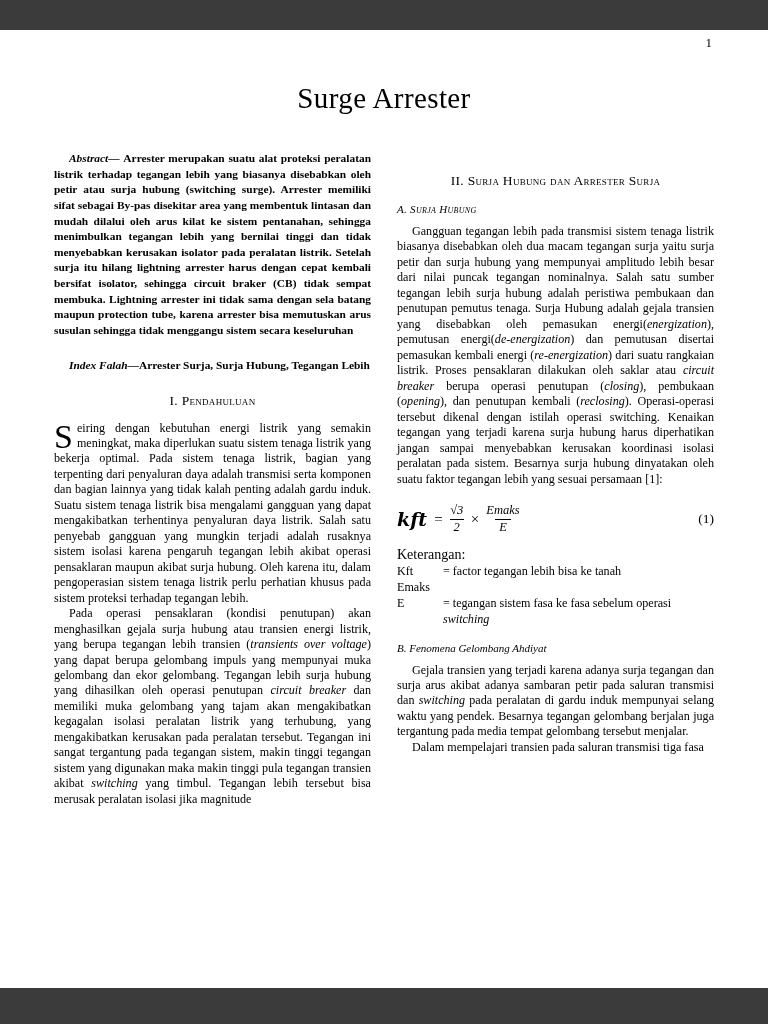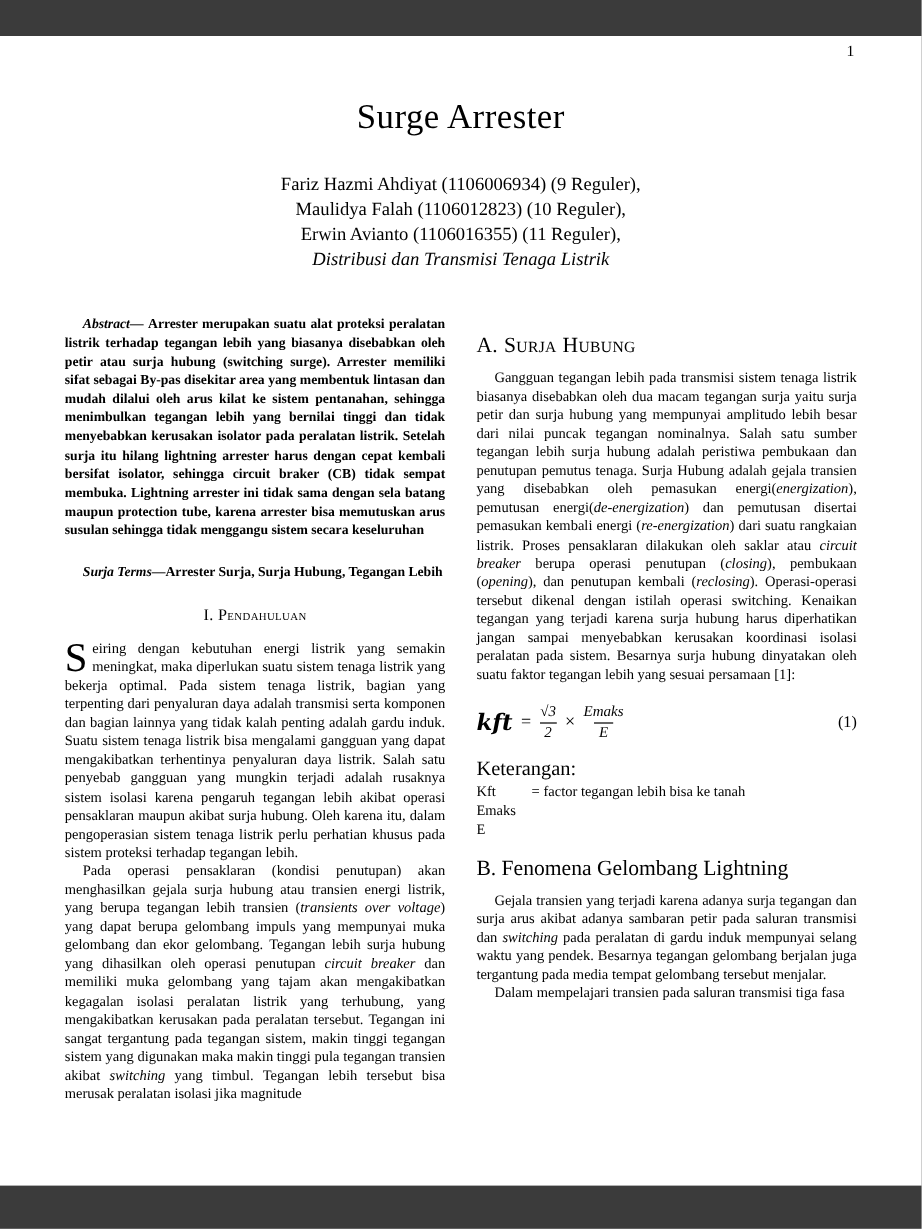--- a/index.html
+++ b/index.html
@@ -66,22 +66,23 @@
 
   h2.sec {
     text-align:center;
     font-weight:normal;
     font-variant:small-caps;
     font-size:13.5px;
     margin:22px 0 12px 0;
     letter-spacing:.3px;
   }
   h3.sub {
+    font-style:italic;
     font-weight:normal;
-    font-size:18px;
+    font-size:11px;
     margin:14px 0 9px 0;
   }
   h3.sub.sc { font-variant:small-caps; letter-spacing:.3px; }
 
   .dropcap {
     float:left;
     font-size:34px;
     line-height:27px;
     padding:2px 4px 0 0;
   }
@@ -102,57 +103,52 @@
     display:inline-flex;
     flex-direction:column;
     align-items:center;
     font-style:italic;
     font-size:12.5px;
     line-height:1.25;
   }
   .frac .den { border-top:1px solid #000; padding:0 4px; }
   .eq-label { margin-left:auto; font-size:13.5px; }
 
-  .ket-title { font-size:17px; margin-top:2px; }
+  .ket-title { font-size:14px; margin-top:2px; }
   .ket-row { display:flex; font-size:12.1px; line-height:1.33; }
   .ket-term { width:46px; flex:none; }
   .ket-def { flex:1; }
   i { font-style:italic; }
 </style>
 </head>
 <body>
 
 <div class="page">
   <div class="page-number">1</div>
 
   <h1 class="title">Surge Arrester</h1>
 
-  <div class="authors">
-    <div>Fariz Hazmi Ahdiyat (1106006934) (9 Reguler),</div>
-    <div>Maulidya Falah (1106012823) (10 Reguler),</div>
-    <div>Erwin Avianto (1106016355) (11 Reguler),</div>
-    <div class="affiliation">Distribusi dan Transmisi Tenaga Listrik</div>
-  </div>
 
   <div class="columns">
 
     <div class="col">
       <p class="abstract"><span class="ab-label">Abstract— </span><span>Arrester merupakan suatu alat proteksi peralatan listrik terhadap tegangan lebih yang biasanya disebabkan oleh petir atau surja hubung (switching surge). Arrester memiliki sifat sebagai By-pas disekitar area yang membentuk lintasan dan mudah dilalui oleh arus kilat ke sistem pentanahan, sehingga menimbulkan tegangan lebih yang bernilai tinggi dan tidak menyebabkan kerusakan isolator pada peralatan listrik. Setelah surja itu hilang lightning arrester harus dengan cepat kembali bersifat isolator, sehingga circuit braker (CB) tidak sempat membuka. Lightning arrester ini tidak sama dengan sela batang maupun protection tube, karena  arrester bisa memutuskan arus susulan sehingga tidak menggangu sistem secara keseluruhan</span></p>
 
-      <p class="index-terms"><span class="it-label">Surja Terms</span><span>—Arrester Surja, Surja Hubung, Tegangan Lebih</span></p>
+      <p class="index-terms"><span class="it-label">Index Falah</span><span>—Arrester Surja, Surja Hubung, Tegangan Lebih</span></p>
 
       <h2 class="sec">I.   Pendahuluan</h2>
 
       <p class="body"><span class="dropcap">S</span><span>eiring dengan kebutuhan energi listrik yang semakin meningkat, maka diperlukan suatu sistem tenaga listrik yang bekerja optimal. Pada sistem tenaga listrik, bagian yang terpenting dari penyaluran daya adalah transmisi serta komponen dan bagian lainnya yang tidak kalah penting adalah gardu induk. Suatu sistem tenaga listrik bisa mengalami gangguan yang dapat mengakibatkan terhentinya penyaluran daya listrik. Salah satu penyebab gangguan yang mungkin terjadi adalah rusaknya sistem isolasi karena pengaruh tegangan lebih akibat operasi pensaklaran maupun akibat surja hubung. Oleh karena itu, dalam pengoperasian sistem tenaga listrik perlu perhatian khusus pada sistem proteksi terhadap tegangan lebih.</span></p>
 
       <p class="body indent gap-top">Pada operasi pensaklaran (kondisi penutupan) akan menghasilkan gejala surja hubung atau transien energi listrik, yang berupa tegangan lebih transien (<i>transients over voltage</i>) yang dapat berupa gelombang impuls yang mempunyai muka gelombang dan ekor gelombang. Tegangan lebih surja hubung yang dihasilkan oleh operasi penutupan <i>circuit breaker</i> dan memiliki muka gelombang yang tajam akan mengakibatkan kegagalan isolasi peralatan listrik yang terhubung, yang mengakibatkan kerusakan pada peralatan tersebut. Tegangan ini sangat tergantung pada tegangan sistem, makin tinggi tegangan sistem yang digunakan maka makin tinggi pula tegangan transien akibat <i>switching</i> yang timbul. Tegangan lebih tersebut bisa merusak peralatan isolasi jika magnitude</p>
     </div>
 
     <div class="col">
 
+      <h2 class="sec">II.   Surja Hubung dan Arrester Surja</h2>
 
       <h3 class="sub sc">A.   Surja Hubung</h3>
 
       <p class="body indent">Gangguan tegangan lebih pada transmisi sistem tenaga listrik biasanya disebabkan oleh dua macam tegangan surja yaitu surja petir dan surja hubung yang mempunyai amplitudo lebih besar dari nilai puncak tegangan nominalnya. Salah satu sumber tegangan lebih surja hubung adalah peristiwa pembukaan dan penutupan pemutus tenaga. Surja Hubung adalah gejala transien yang disebabkan oleh pemasukan energi(<i>energization</i>), pemutusan energi(<i>de-energization</i>) dan pemutusan disertai pemasukan kembali energi (<i>re-energization</i>) dari suatu rangkaian listrik. Proses pensaklaran dilakukan oleh saklar atau <i>circuit breaker</i> berupa operasi penutupan (<i>closing</i>), pembukaan (<i>opening</i>), dan penutupan kembali (<i>reclosing</i>). Operasi-operasi tersebut dikenal dengan istilah operasi switching. Kenaikan tegangan yang terjadi karena surja hubung harus diperhatikan jangan sampai menyebabkan kerusakan koordinasi isolasi peralatan pada sistem. Besarnya surja hubung dinyatakan oleh suatu faktor tegangan lebih yang sesuai persamaan [1]:</p>
 
       <div class="eq-row">
         <span class="eq-lhs">kft</span>
         <span class="eq-sign">=</span>
         <span class="frac">
           <span class="num">√3</span>
@@ -169,23 +165,24 @@
       <div class="ket-title">Keterangan:</div>
       <div class="ket-row">
         <span class="ket-term">Kft</span>
         <span class="ket-def">= factor tegangan lebih bisa ke tanah</span>
       </div>
       <div class="ket-row">
         <span class="ket-term">Emaks</span>
       </div>
       <div class="ket-row">
         <span class="ket-term">E</span>
+        <span class="ket-def">= tegangan sistem fasa ke fasa sebelum operasi <i>switching</i></span>
       </div>
 
-      <h3 class="sub">B.   Fenomena Gelombang Lightning</h3>
+      <h3 class="sub">B.   Fenomena Gelombang Ahdiyat</h3>
 
       <p class="body indent">Gejala transien yang terjadi karena adanya surja tegangan dan surja arus akibat adanya sambaran petir pada saluran transmisi dan <i>switching</i> pada peralatan di gardu induk mempunyai selang waktu yang pendek. Besarnya tegangan gelombang berjalan juga tergantung pada media tempat gelombang tersebut menjalar.</p>
 
       <p class="body indent gap-top">Dalam mempelajari transien pada saluran transmisi tiga fasa</p>
     </div>
 
   </div>
 </div>
 
 </body></html>

